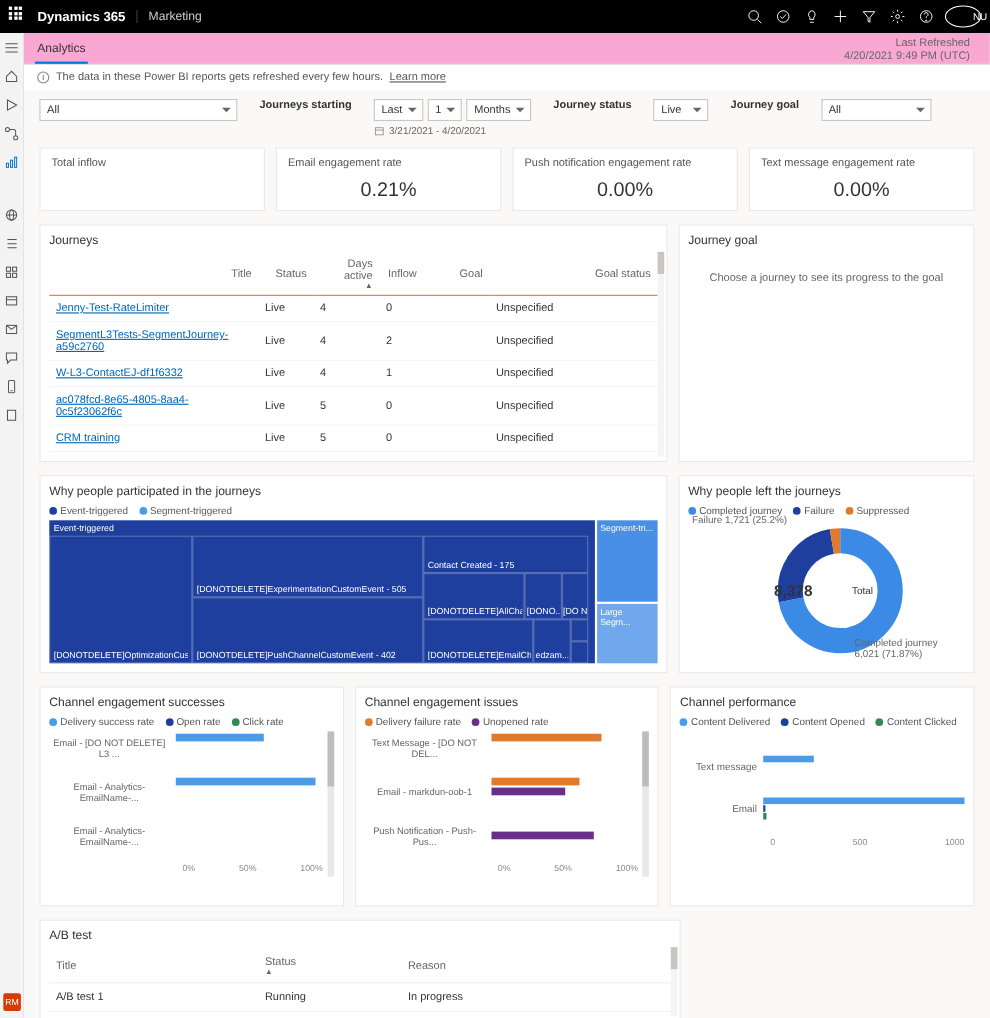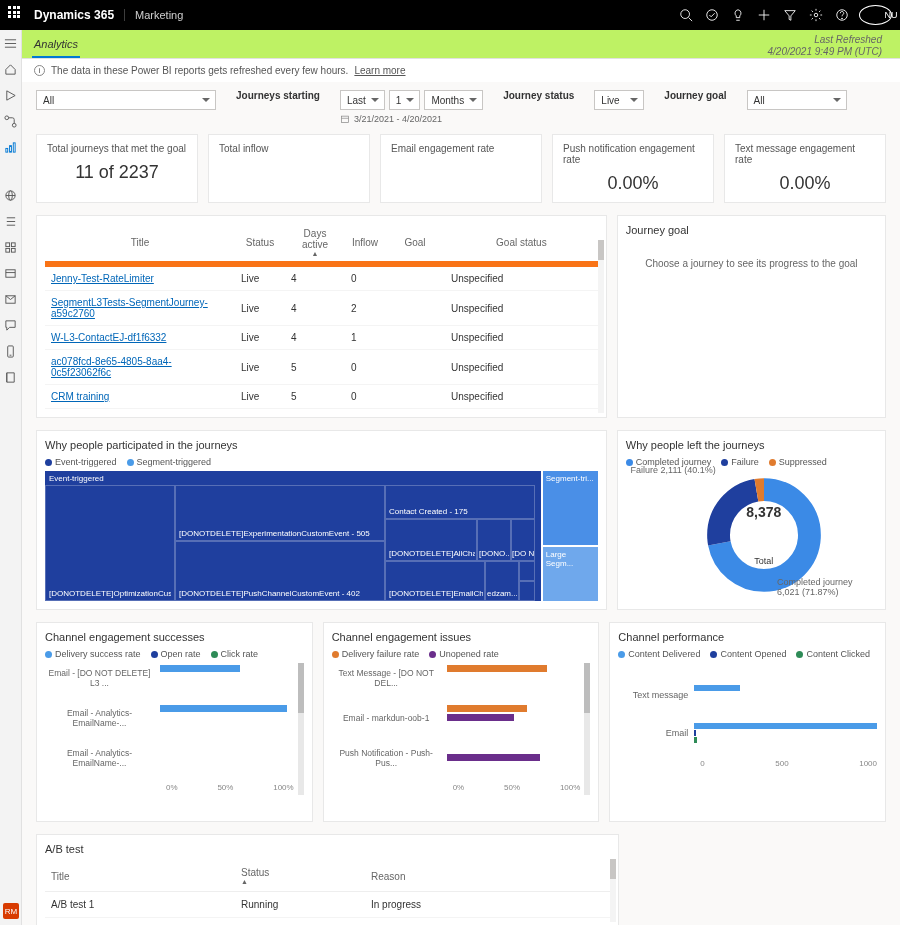--- a/index.html
+++ b/index.html
@@ -18,21 +18,21 @@
 
 
 .leftrail { position: absolute; top: 30px; left: 0; bottom: 0; width: 22px; background: #f3f3f3; border-right: 1px solid #e1e1e1; display: flex; flex-direction: column; align-items: center; padding-top: 6px; gap: 12px; }
 .leftrail .ricon { width: 14px; height: 14px; display: flex; align-items: center; justify-content: center; color: #555; }
 .leftrail .ricon svg { width: 13px; height: 13px; stroke: #555; fill: none; }
 .leftrail .ricon.active svg { stroke: #0078d4; }
 .rm-badge { position: absolute; bottom: 6px; left: 3px; width: 16px; height: 16px; background: #d83b01; color: #fff; font-size: 8px; display: flex; align-items: center; justify-content: center; border-radius: 2px; }
 
 
 .content { position: absolute; top: 30px; left: 22px; right: 0; bottom: 0; overflow: auto; background: #faf9f8; }
-.tabbar { display: flex; align-items: center; padding: 4px 10px 0; border-bottom: 1px solid #e1e1e1; background: #bef264; font-style: italic; }
+.tabbar { display: flex; align-items: center; padding: 4px 10px 0; border-bottom: 1px solid #e1e1e1; background: #f9a8d4; }
 .tab { font-size: 11px; padding: 4px 2px 6px; border-bottom: 2px solid #0078d4; color: #333; margin-right: 16px; }
 .refreshed { font-size: 10px; color: #666; text-align: right; line-height: 1.2; padding-right: 8px; }
 .infoline { display: flex; align-items: center; gap: 6px; padding: 6px 12px; font-size: 10px; color: #555; background: #fff; }
 .infoline .iicon { width: 11px; height: 11px; border: 1px solid #888; border-radius: 50%; display: flex; align-items: center; justify-content: center; font-size: 8px; }
 .infoline a { color: #555; text-decoration: underline; }
 
 .filters { display: flex; align-items: flex-start; gap: 20px; padding: 8px 14px 4px; flex-wrap: wrap; background: #faf9f8; }
 .fgroup { display: flex; flex-direction: column; gap: 2px; }
 .flabel { font-size: 10px; font-weight: 600; color: #333; }
 .select { border: 1px solid #c8c6c4; background: #fff; height: 20px; padding: 0 18px 0 6px; font-size: 10px; display: flex; align-items: center; position: relative; min-width: 50px; }
@@ -45,21 +45,21 @@
 .kpi { flex: 1; background: #fff; border: 1px solid #e8e8e8; padding: 8px 10px; }
 .kpi .klabel { font-size: 10px; color: #555; }
 .kpi .kval { font-size: 18px; font-weight: 400; text-align: center; padding-top: 8px; }
 
 .row { display: flex; gap: 10px; padding: 6px 14px; }
 .card { background: #fff; border: 1px solid #e8e8e8; padding: 8px; position: relative; }
 .card .ctitle { font-size: 11px; color: #333; margin-bottom: 6px; }
 
 
 .jtable { width: 100%; font-size: 10px; border-collapse: collapse; }
-.jtable th { text-align: center; font-weight: 400; color: #666; padding: 4px 6px; border-bottom: 6px solid #f97316; }
+.jtable th { text-align: right; font-weight: 400; color: #666; padding: 4px 6px; border-bottom: 1px solid #f97316; }
 .jtable td { padding: 6px; border-bottom: 1px solid #f4f4f4; }
 .jtable td a { color: #0066b8; text-decoration: underline; }
 .jscroll { position: absolute; right: 2px; top: 24px; bottom: 4px; width: 6px; background: #f4f4f4; }
 .jscroll .thumb { position: absolute; top: 0; width: 100%; background: #c8c6c4; height: 20px; }
 
 .goalcard { flex: 1; display: flex; flex-direction: column; }
 .goalcard .msg { flex: 1; display: flex; align-items: flex-start; justify-content: center; font-size: 10px; color: #666; padding-top: 16px; }
 
 
 .legend { display: flex; gap: 10px; font-size: 9px; color: #555; margin-bottom: 4px; }
@@ -69,21 +69,21 @@
 .tm-seg { width: 55px; display: flex; flex-direction: column; gap: 2px; }
 .tm-seg .seg-top { flex: 1.4; background: #4a8fe7; color: #fff; font-size: 8px; padding: 3px; overflow: hidden; }
 .tm-seg .seg-bot { flex: 1; background: #6fa8ec; color: #fff; font-size: 8px; padding: 3px; overflow: hidden; }
 .tm-label { position: absolute; font-size: 8px; color: #fff; overflow: hidden; white-space: nowrap; }
 .tm-box { position: absolute; border: 1px solid rgba(255,255,255,.25); }
 
 
 .donut-wrap { display: flex; align-items: center; gap: 8px; padding-top: 4px; }
 .donut { position: relative; width: 120px; height: 120px; }
 .donut svg { transform: rotate(-90deg); }
-.donut .center { position: absolute; inset: 0; display: flex; flex-direction: column; align-items: center; justify-content: center; font-size: 9px; gap: 36px; }
+.donut .center { position: absolute; inset: 0; display: flex; flex-direction: row; align-items: center; justify-content: flex-start; font-size: 9px; gap: 36px; }
 .donut .center .big { font-size: 14px; font-weight: 600; }
 .dlab-left { position: absolute; left: 8px; top: 34px; font-size: 9px; color: #666; text-align: right; width: 90px; }
 .dlab-right { position: absolute; right: 8px; bottom: 12px; font-size: 9px; color: #666; width: 100px; }
 
 
 .hbars { position: relative; height: 150px; padding-right: 10px; }
 .hbar-row { display: flex; align-items: center; height: 30px; margin-bottom: 10px; }
 .hbar-lab { width: 115px; font-size: 8.5px; color: #666; text-align: center; padding-right: 6px; }
 .hbar-track { flex: 1; position: relative; height: 30px; }
 .hbar { position: absolute; height: 7px; }
@@ -299,41 +299,39 @@
     </div>
     <div class="select" style="min-width:50px">Live</div>
     <div class="fgroup">
       <div class="flabel">Journey goal</div>
     </div>
     <div class="select" style="min-width:100px">All</div>
   </div>
 
   <div class="kpis">
     <div class="kpi">
-        <div class="klabel">Total journeys that met the goal</div>
-        <div class="kval">11 of 2237</div>
-      </div>
-    <div class="kpi">
         <div class="klabel">Total inflow</div>
       </div>
     <div class="kpi">
         <div class="klabel">Email engagement rate</div>
+        <div class="kval">0.21%</div>
       </div>
     <div class="kpi">
         <div class="klabel">Push notification engagement rate</div>
         <div class="kval">0.00%</div>
       </div>
     <div class="kpi">
         <div class="klabel">Text message engagement rate</div>
         <div class="kval">0.00%</div>
       </div>
   </div>
 
   <div class="row">
     <div class="card" style="flex:2.2">
+      <div class="ctitle">Journeys</div>
       <table class="jtable">
         <thead>
             <tr>
           <th style="width:190px">Title</th>
           <th style="width:50px">Status</th>
           <th style="width:60px"><span>Days active</span><span class="sort-ind">▲</span></th>
           <th style="width:40px">Inflow</th>
           <th style="width:60px">Goal</th>
           <th>Goal status</th>
         </tr>
@@ -431,21 +429,21 @@
         </div>
       </div>
     </div>
     <div class="card" style="flex:1;position:relative">
       <div class="ctitle">Why people left the journeys</div>
       <div class="legend">
         <span><span class="dot" style="background:#3b8ae6"></span><span>Completed journey</span></span>
         <span><span class="dot" style="background:#1f3f9e"></span><span>Failure</span></span>
         <span><span class="dot" style="background:#e07b2e"></span><span>Suppressed</span></span>
       </div>
-      <div class="dlab-left">Failure 2,111 (40.1%)</div>
+      <div class="dlab-left">Failure 1,721 (25.2%)</div>
       <div class="donut-wrap">
         <div style="width:70px"></div>
         <div class="donut">
           <svg width="120" height="120" viewBox="0 0 42 42">
             <circle cx="21" cy="21" r="15.9" fill="none" stroke="#3b8ae6" stroke-width="8" stroke-dasharray="71.87 28.13" stroke-dashoffset="0"></circle>
             <circle cx="21" cy="21" r="15.9" fill="none" stroke="#1f3f9e" stroke-width="8" stroke-dasharray="25.2 74.8" stroke-dashoffset="-71.87"></circle>
             <circle cx="21" cy="21" r="15.9" fill="none" stroke="#e07b2e" stroke-width="8" stroke-dasharray="2.93 97.07" stroke-dashoffset="-97.07"></circle>
           </svg>
           <div class="center">
               <span class="big">8,378</span>

